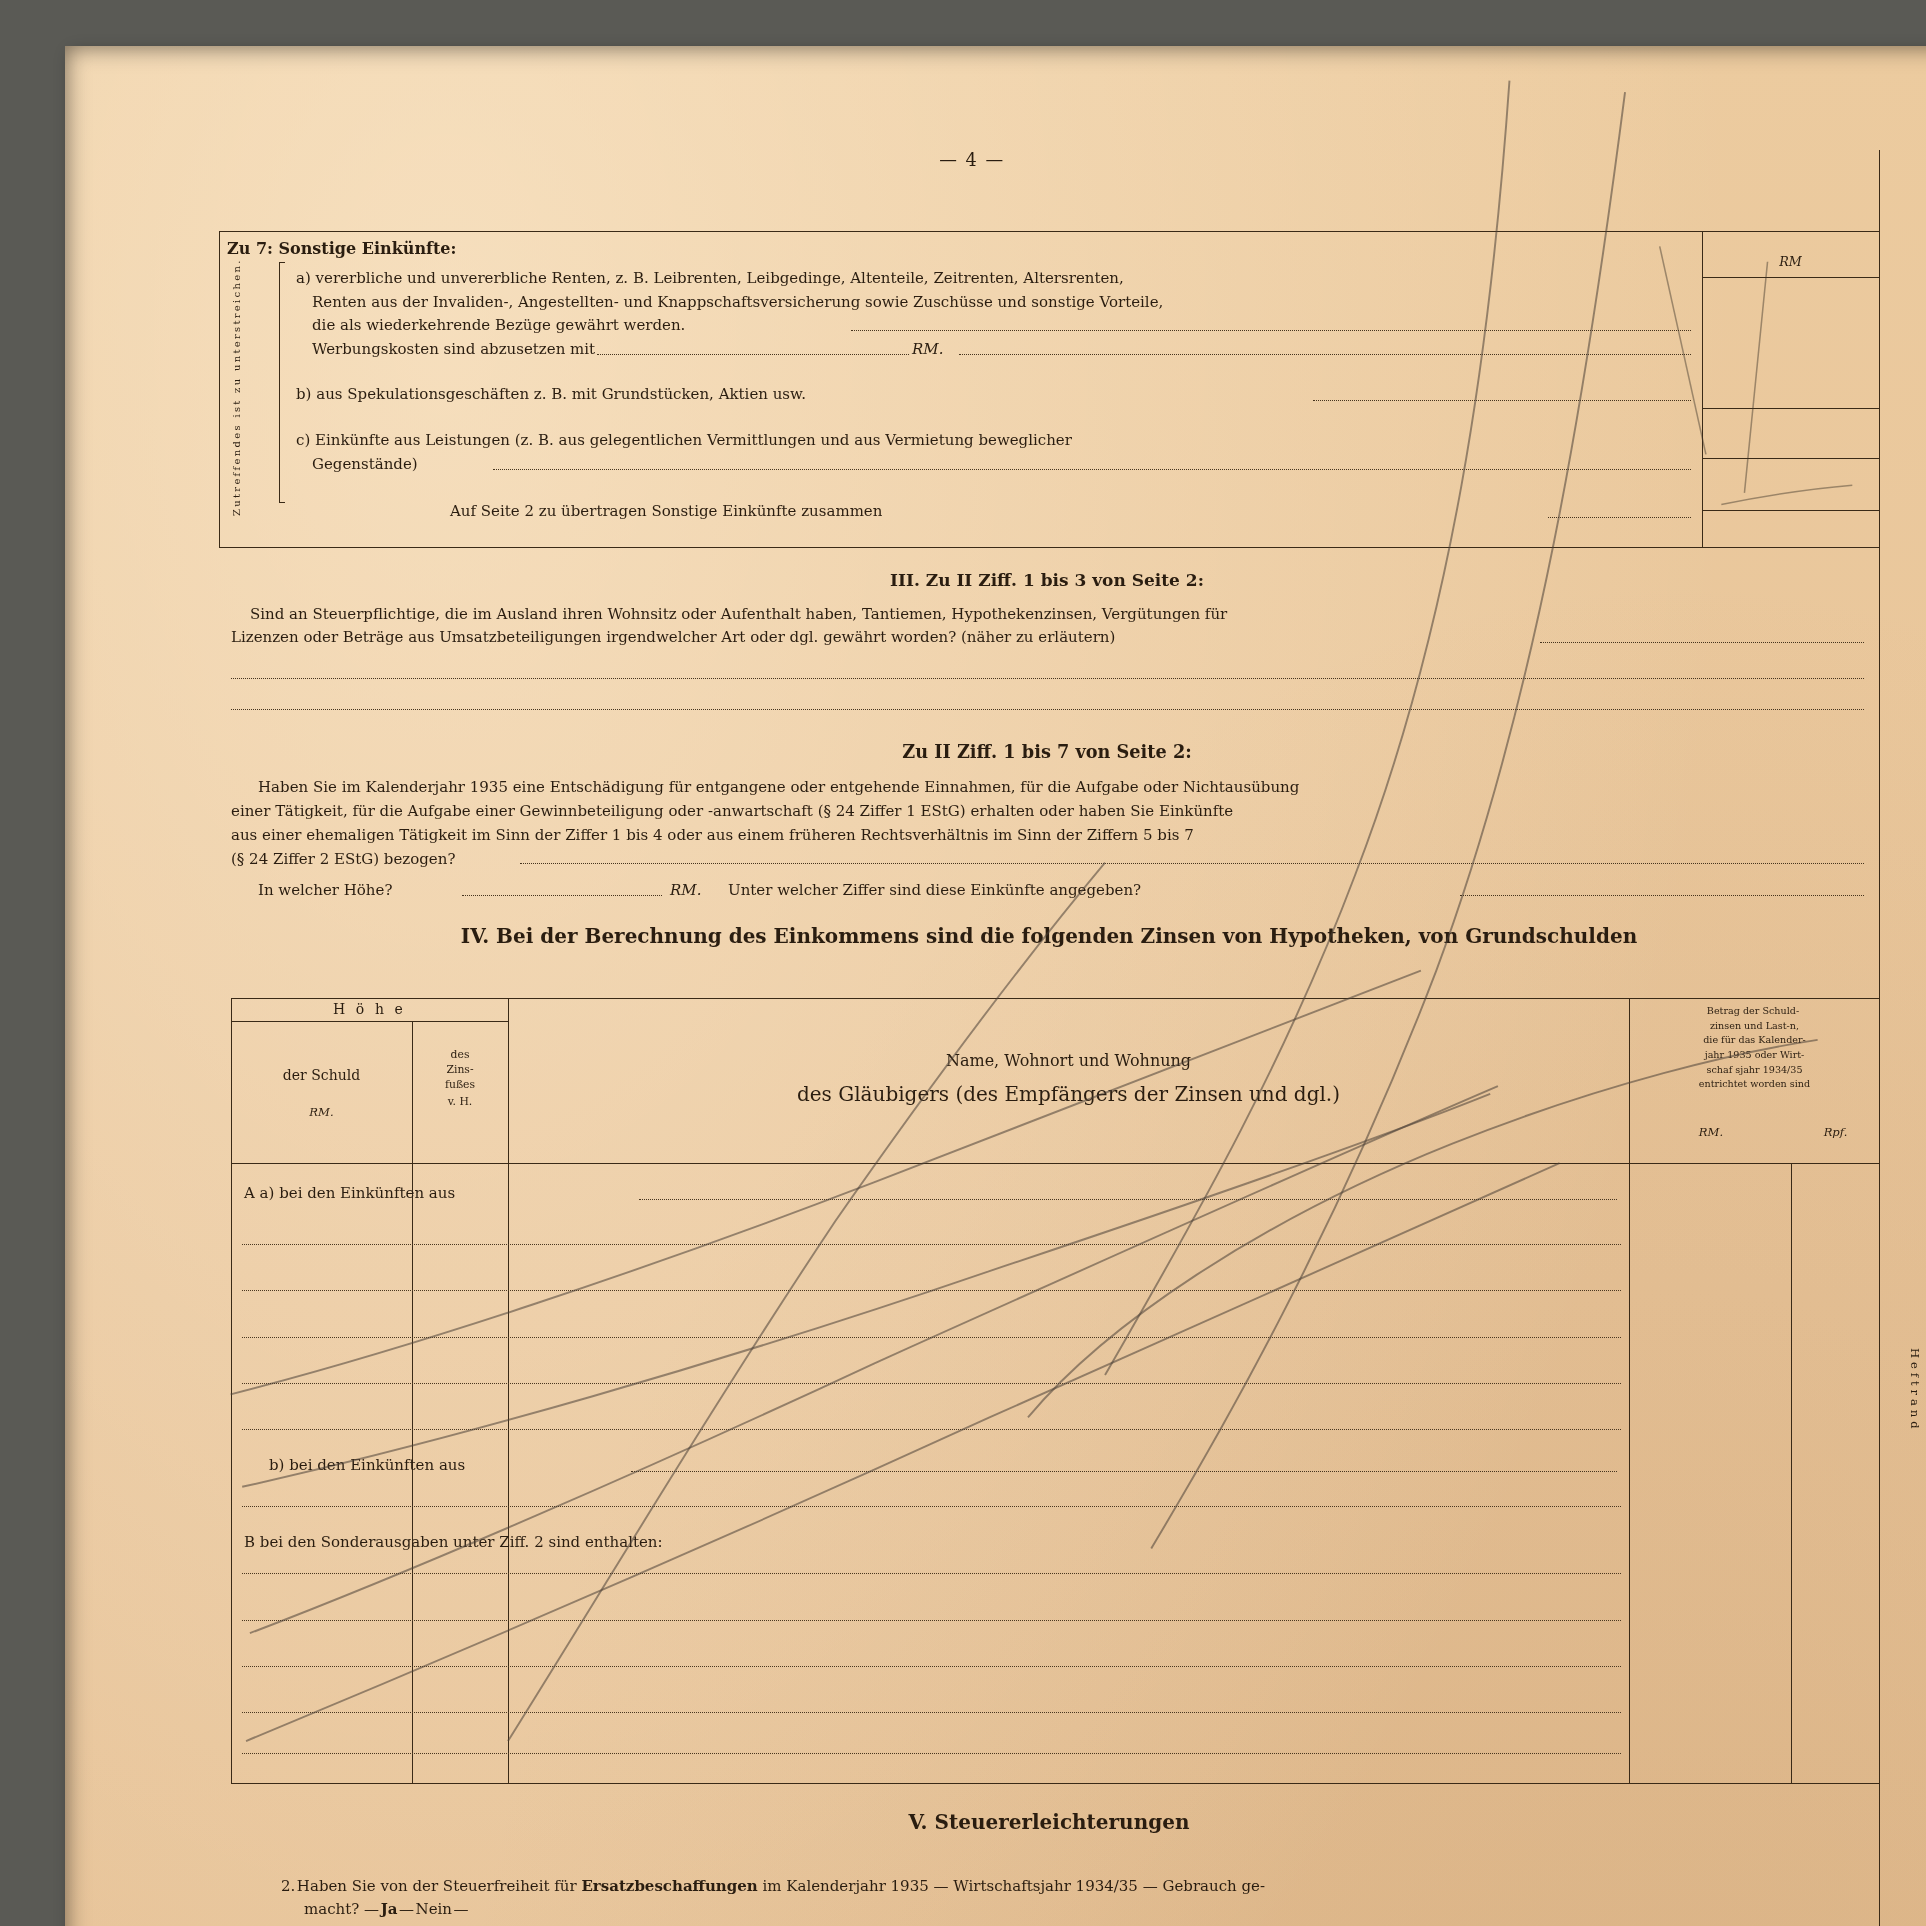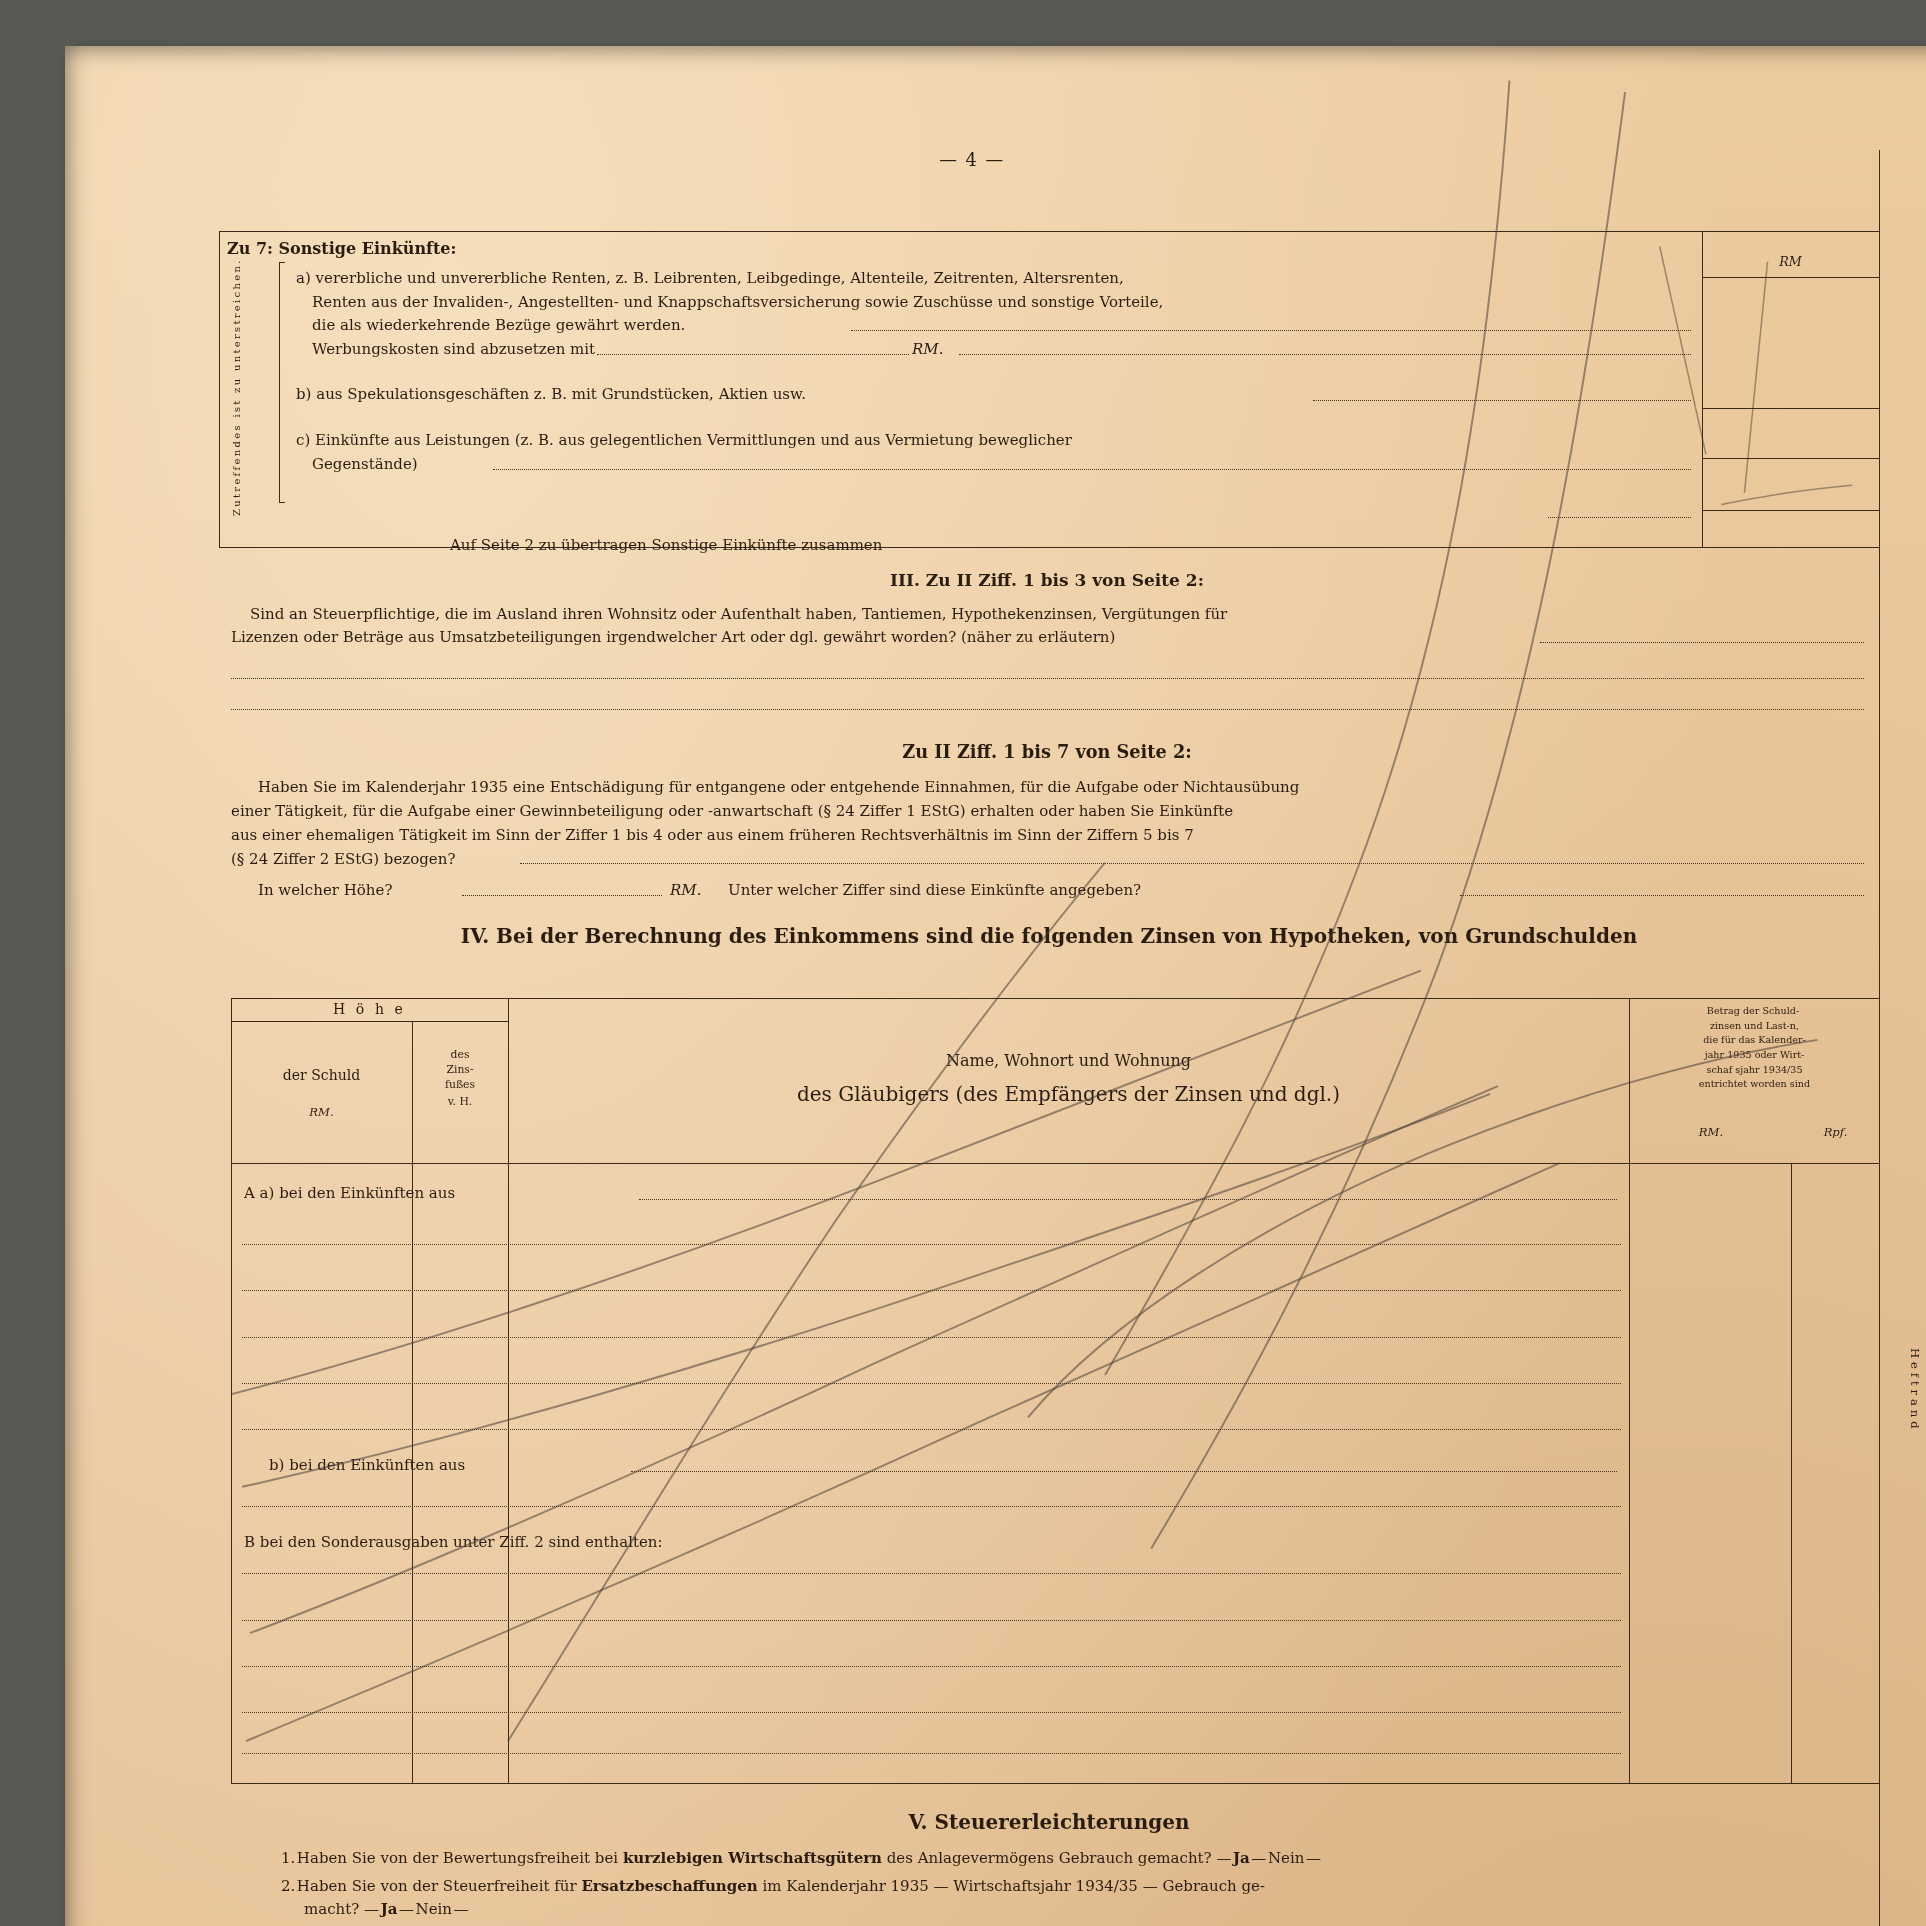--- a/index.html
+++ b/index.html
@@ -98,21 +98,21 @@
       <div class="abs ftxt i t-n" style="left:847px;top:294px;">RM.</div>
       <div class="abs dotline" style="left:894px;top:308px;width:732px;"></div>
 
       <div class="abs ftxt t-n" style="left:231px;top:339px;">b) aus Spekulationsgeschäften z. B. mit Grundstücken, Aktien usw.</div>
       <div class="abs dotline" style="left:1248px;top:354px;width:378px;"></div>
 
       <div class="abs ftxt t-n" style="left:231px;top:385px;">c) Einkünfte aus Leistungen (z. B. aus gelegentlichen Vermittlungen und aus Vermietung beweglicher</div>
       <div class="abs ftxt t-n" style="left:247px;top:409px;">Gegenstände)</div>
       <div class="abs dotline" style="left:428px;top:423px;width:1198px;"></div>
 
-      <div class="abs ftxt t-n" style="left:385px;top:456px;margin-top:34px;">Auf Seite 2 zu übertragen      Sonstige Einkünfte zusammen</div>
+      <div class="abs ftxt t-n" style="left:385px;top:456px;">Auf Seite 2 zu übertragen      Sonstige Einkünfte zusammen</div>
       <div class="abs dotline" style="left:1483px;top:471px;width:143px;"></div>
 
       <div class="abs ctr ftxt t-h" style="left:154px;top:524px;width:1656px;font-size:17px;">III. Zu II Ziff. 1 bis 3 von Seite 2:</div>
       <div class="abs ftxt t-n" style="left:166px;top:582px;">Lizenzen oder Beträge aus Umsatzbeteiligungen irgendwelcher Art oder dgl. gewährt worden? (näher zu erläutern)</div>
       <div class="abs ftxt t-n" style="left:185px;top:559px;">Sind an Steuerpflichtige, die im Ausland ihren Wohnsitz oder Aufenthalt haben, Tantiemen, Hypothekenzinsen, Vergütungen für</div>
       <div class="abs dotline" style="left:1475px;top:596px;width:324px;"></div>
       <div class="abs dotline" style="left:166px;top:632px;width:1633px;"></div>
       <div class="abs dotline" style="left:166px;top:663px;width:1633px;"></div>
 
       <div class="abs ctr ftxt t-h" style="left:154px;top:695px;width:1656px;font-size:17.7px;">Zu II Ziff. 1 bis 7 von Seite 2:</div>
@@ -175,28 +175,20 @@
 
       <div class="abs ftxt t-n" style="left:179px;top:1487px;">B bei den Sonderausgaben unter Ziff. 2 sind enthalten:</div>
       <div class="hrd" style="left:177px;top:1527px;width:1379px;"></div>
       <div class="hrd" style="left:177px;top:1574px;width:1379px;"></div>
       <div class="hrd" style="left:177px;top:1620px;width:1379px;"></div>
       <div class="hrd" style="left:177px;top:1666px;width:1379px;"></div>
       <div class="hrd" style="left:177px;top:1707px;width:1379px;"></div>
 
       <div class="abs ctr ftxt b" style="left:154px;top:1764px;width:1660px;font-size:20px;">V. Steuererleichterungen</div>
 
-      <div class="abs" style="left:216px;top:1803px;width:1579px;">
-        <span class="ftxt t-n">1.</span>
-        <span class="ftxt t-n">Haben Sie von der Bewertungsfreiheit bei </span><span class="ftxt t-n b">kurzlebigen Wirtschaftsgütern</span><span class="ftxt t-n"> des Anlagevermögens Gebrauch gemacht? —</span>
-        <span class="ftxt t-n b">Ja</span>
-        <span class="ftxt t-n">—</span>
-        <span class="ftxt t-n">Nein</span>
-        <span class="ftxt t-n">—</span>
-      </div>
 
       <div class="abs" style="left:216px;top:1831px;width:1579px;">
         <span class="ftxt t-n">2.</span>
         <span class="ftxt t-n">Haben Sie von der Steuerfreiheit für </span><span class="ftxt t-n b">Ersatzbeschaffungen</span><span class="ftxt t-n"> im Kalenderjahr 1935 — Wirtschaftsjahr 1934/35 — Gebrauch ge-</span>
       </div>
       <div class="abs" style="left:239px;top:1854px;">
         <span class="ftxt t-n">macht? —</span>
         <span class="ftxt t-n b">Ja</span>
         <span class="ftxt t-n">—</span>
         <span class="ftxt t-n">Nein</span>

